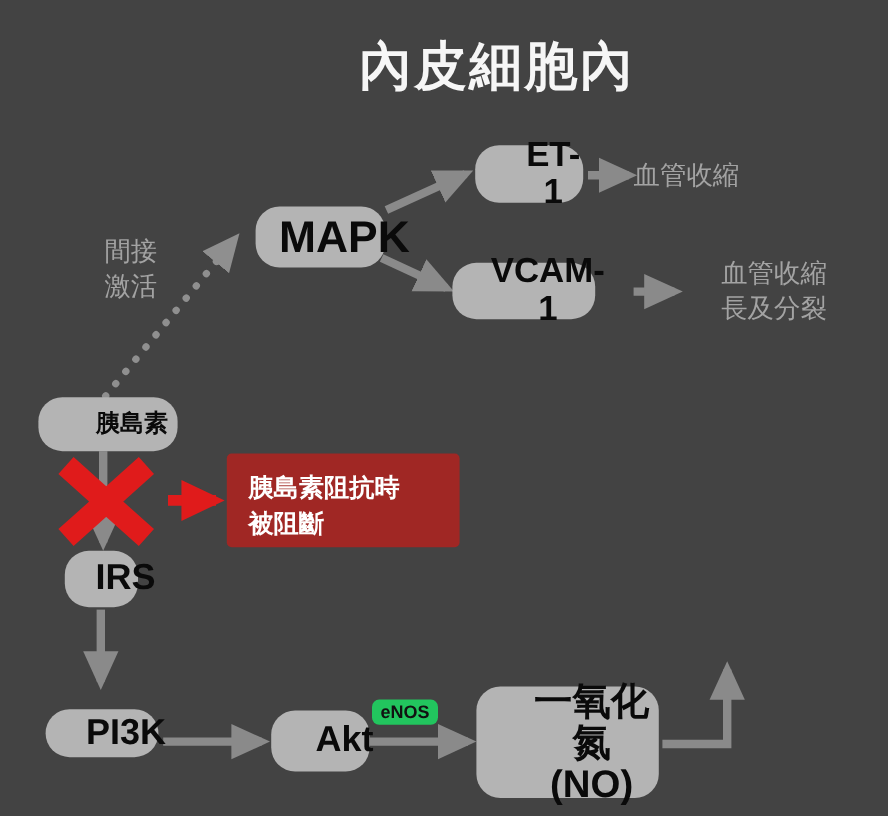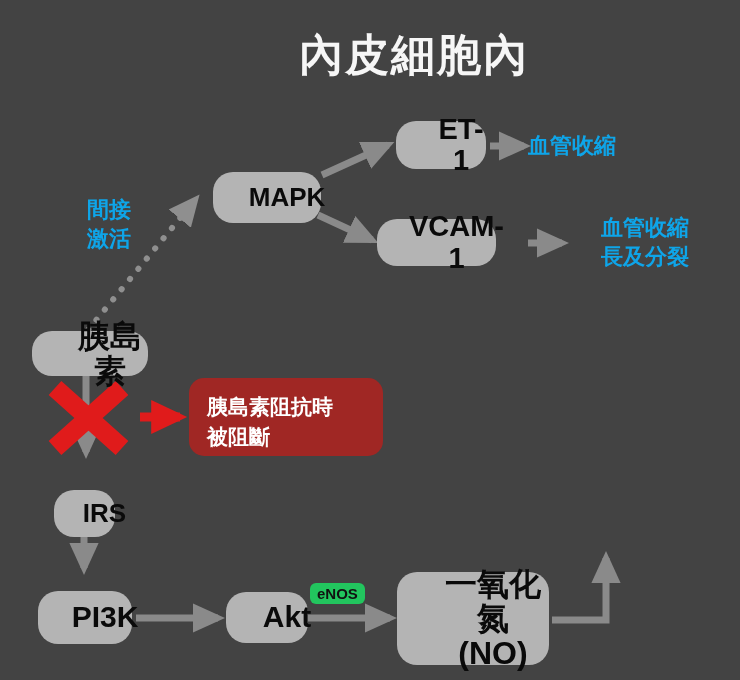--- a/index.html
+++ b/index.html
@@ -31,22 +31,22 @@
     justify-content: center;
     text-align: center;
     font-weight: 700;
     line-height: 1.08;
     box-sizing: border-box;
     z-index: 3;
     padding-left: 40px;
   }
   .label {
     position: absolute;
-    color: #0ea5e9;
-    font-weight: 700;
+    color: #a3a3a3;
+    font-weight: 400;
     line-height: 1.30;
     text-align: center;
     z-index: 3;
     white-space: pre-line;
   }
   #page-title {
     position: absolute;
     left: 0;
     top: 26px;
     width: 740px;
@@ -54,21 +54,21 @@
     color: #f6f6f6;
     font-size: 44px;
     font-weight: 700;
     letter-spacing: 2px;
     z-index: 3;
     margin-left: 44px;
   }
   #blocked-callout {
     position: absolute;
     background: #a02724;
-    border-radius: 15px;
+    border-radius: 4px;
     color: #ffffff;
     font-size: 21px;
     font-weight: 700;
     line-height: 1.45;
     padding: 14px 18px;
     box-sizing: border-box;
     text-align: left;
     white-space: pre-line;
     z-index: 3;
   }
@@ -163,41 +163,41 @@
     <g>
       <line x1="55" y1="388" x2="122" y2="448" stroke="#e01b1b" stroke-width="19" stroke-linecap="butt"></line>
       <line x1="122" y1="388" x2="55" y2="448" stroke="#e01b1b" stroke-width="19" stroke-linecap="butt"></line>
     </g>
 
     <g>
       <line x1="140" y1="417" x2="180" y2="417" stroke="#e01b1b" stroke-width="9" marker-end="url(#ah-red)"></line>
     </g>
   </svg>
 
-  <div class="node" style="left:213px; top:172px; width:108px; height:51px; font-size:26px;">
+  <div class="node" style="left:213px; top:172px; width:108px; height:51px; font-size:37px;">
     <span>MAPK</span>
   </div>
 
   <div class="node" style="left:396px; top:121px; width:90px; height:48px; font-size:29px;">
     <span>ET-1</span>
   </div>
 
   <div class="node" style="left:377px; top:219px; width:119px; height:47px; font-size:29px;">
     <span>VCAM-1</span>
   </div>
 
-  <div class="node" style="left:32px; top:331px; width:116px; height:45px; font-size:32px;">
+  <div class="node" style="left:32px; top:331px; width:116px; height:45px; font-size:20px;">
     <span>胰島素</span>
   </div>
 
-  <div class="node" style="left:54px; top:459px; width:61px; height:47px; font-size:26px;margin-top:31px;">
+  <div class="node" style="left:54px; top:459px; width:61px; height:47px; font-size:30px;">
     <span>IRS</span>
   </div>
 
-  <div class="node" style="left:38px; top:591px; width:94px; height:53px; font-size:30px;">
+  <div class="node" style="left:38px; top:591px; width:94px; height:40px; font-size:30px;">
     <span>PI3K</span>
   </div>
 
   <div class="node" style="left:226px; top:592px; width:82px; height:51px; font-size:30px;">
     <span>Akt</span>
   </div>
 
   <div class="node" style="left:397px; top:572px; width:152px; height:93px; font-size:32px; white-space:pre-line;">
     <span>一氧化氮
 (NO)</span>

